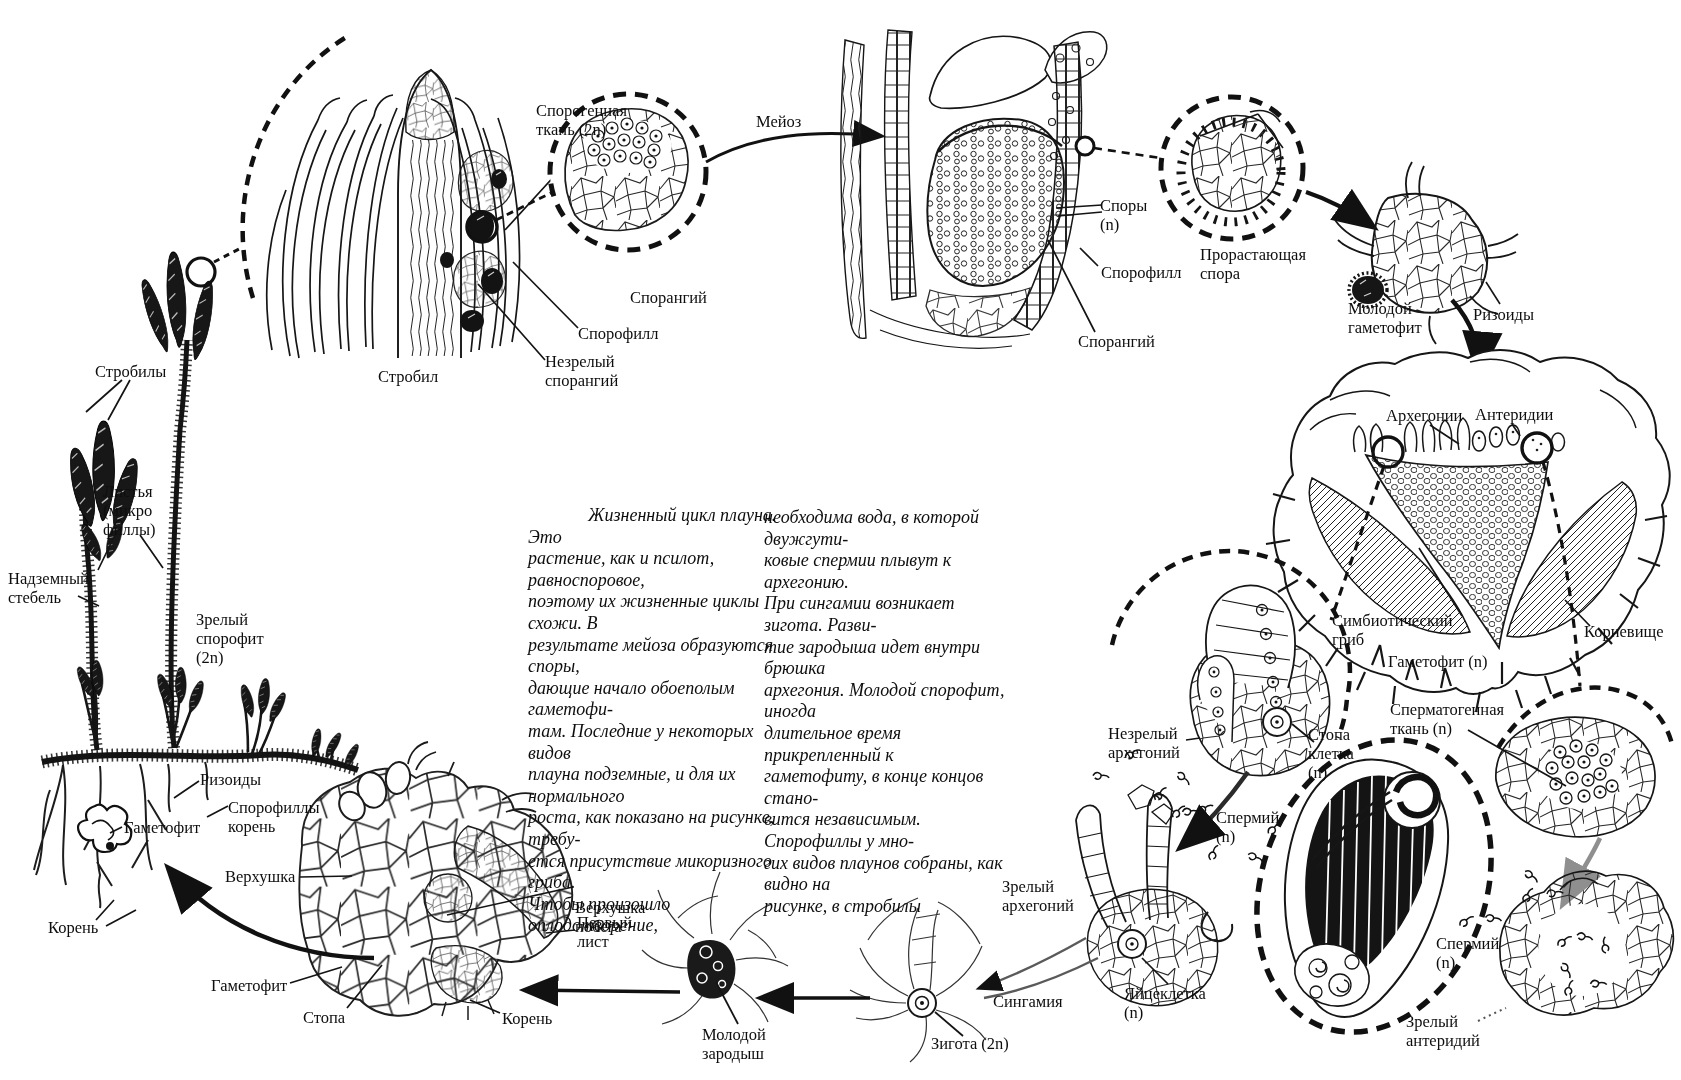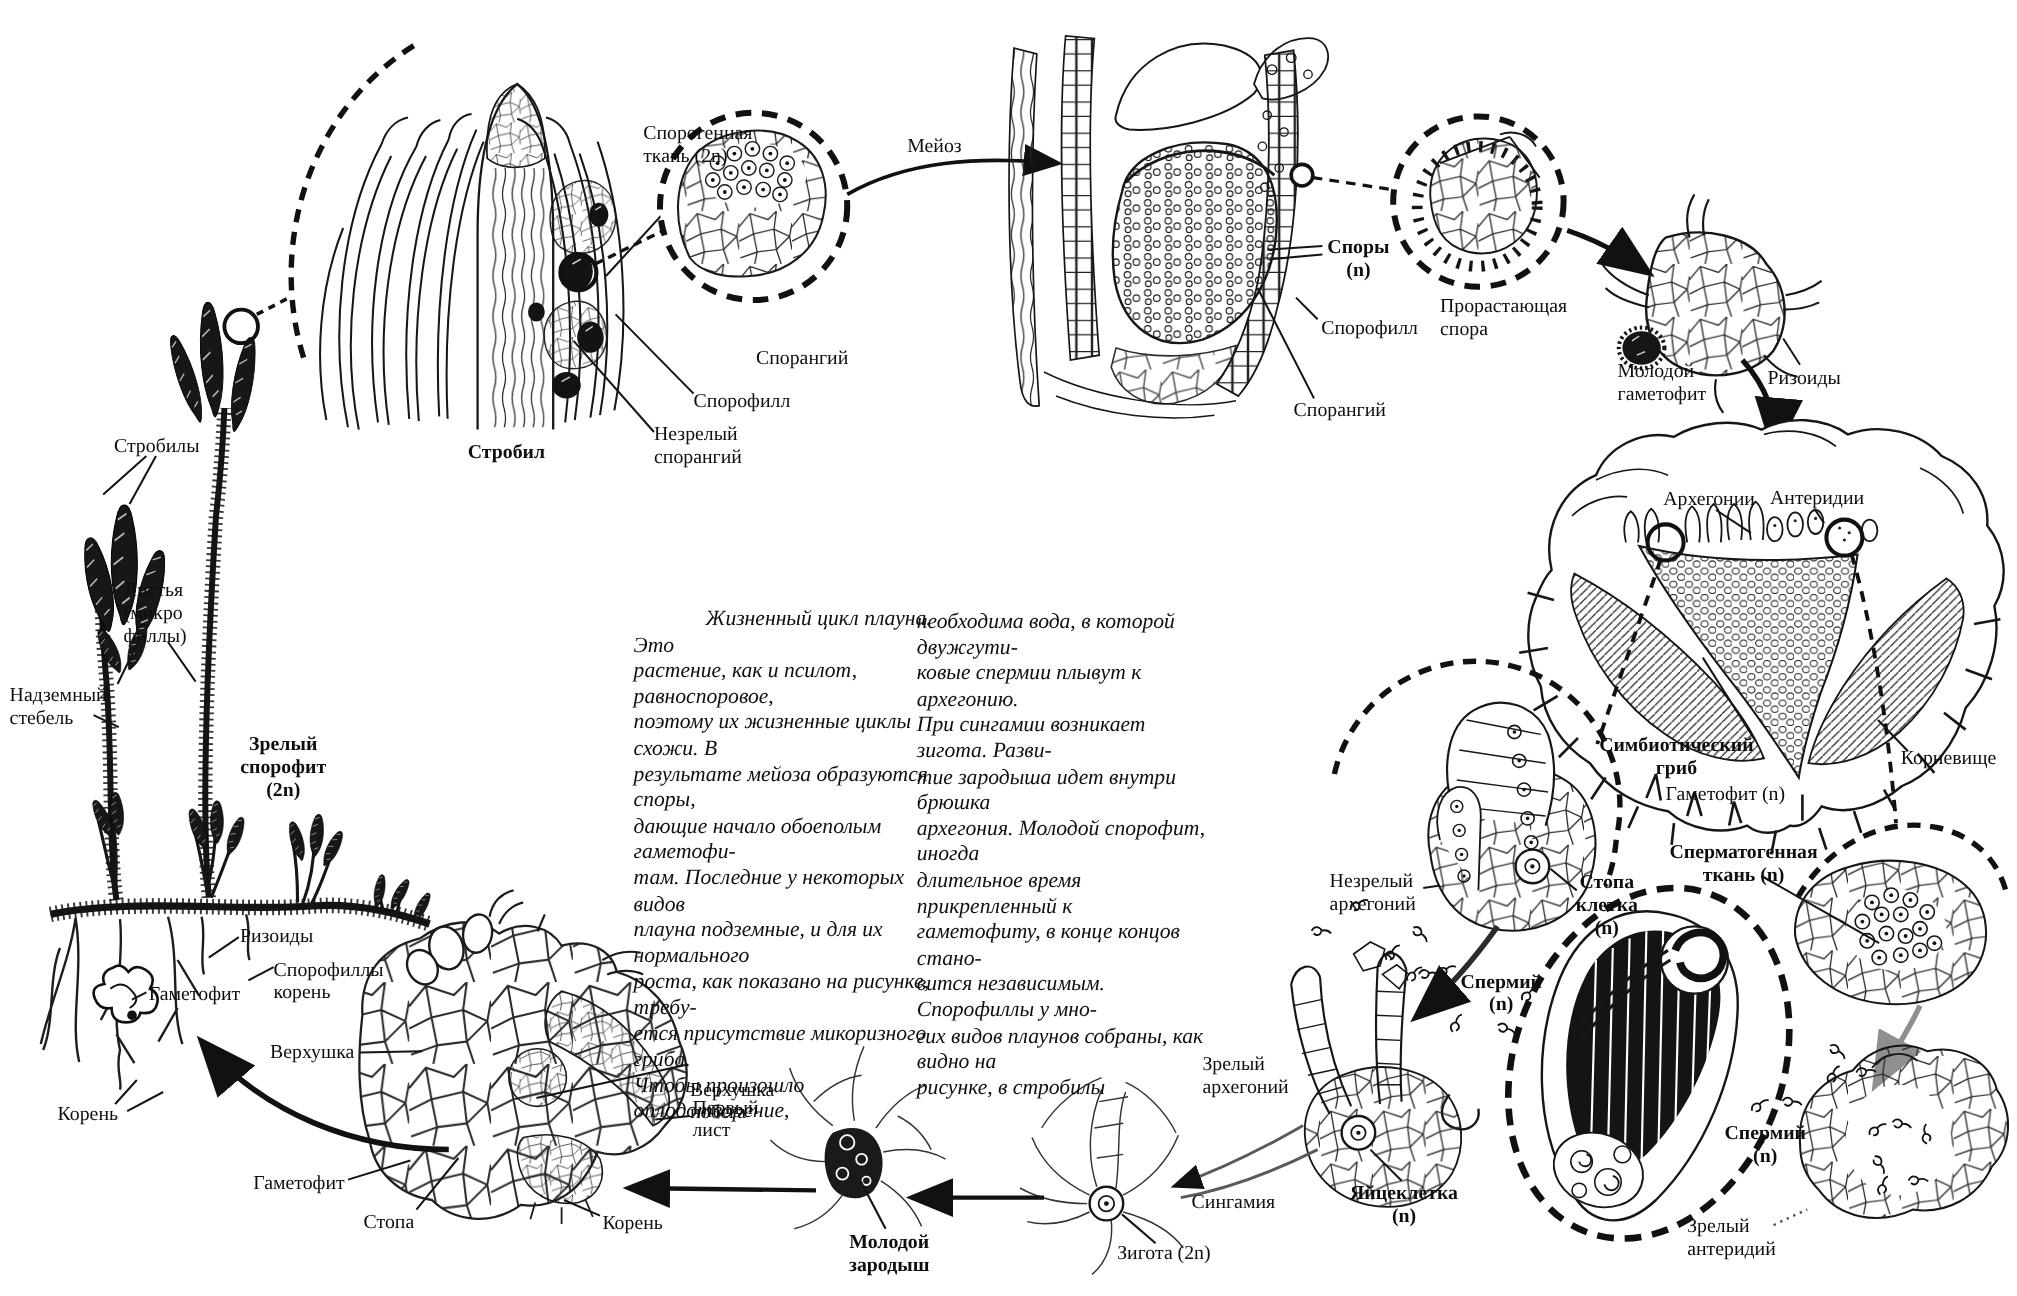--- a/index.html
+++ b/index.html
@@ -1,20 +1,20 @@
 <!DOCTYPE html>
 <html><head>
 <meta charset="utf-8">
 <style>
   html,body{margin:0;padding:0;background:#fff;}
   .stage{position:relative;width:1681px;height:1080px;background:#fff;overflow:hidden;
          font-family:"Liberation Serif",serif;color:#0e0e0e;}
   .stage svg{position:absolute;left:0;top:0;}
   .lbl{position:absolute;font-size:16.5px;line-height:19px;white-space:pre-line;}
-  .lbl.c{text-align:center;font-weight:bold;}
+  .lbl.c{text-align:left;}
   .caption-col{position:absolute;font-style:italic;font-size:18px;line-height:21.6px;white-space:pre-line;}
   .col1{text-indent:60px;}
 </style>
 </head>
 <body>
 
 <div class="stage">
 
 <svg width="1681" height="1080" viewBox="0 0 1681 1080">
 <defs>

